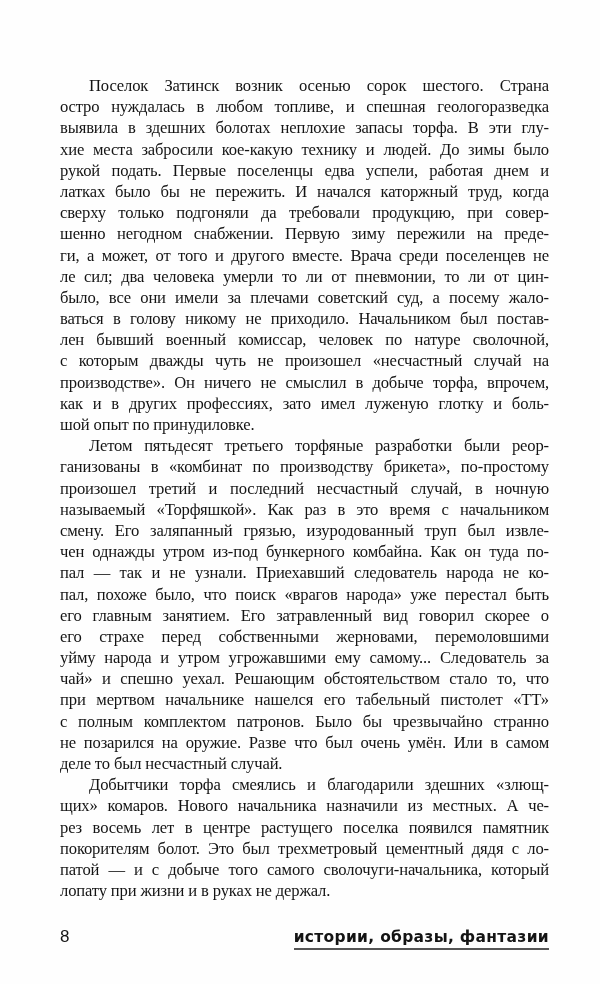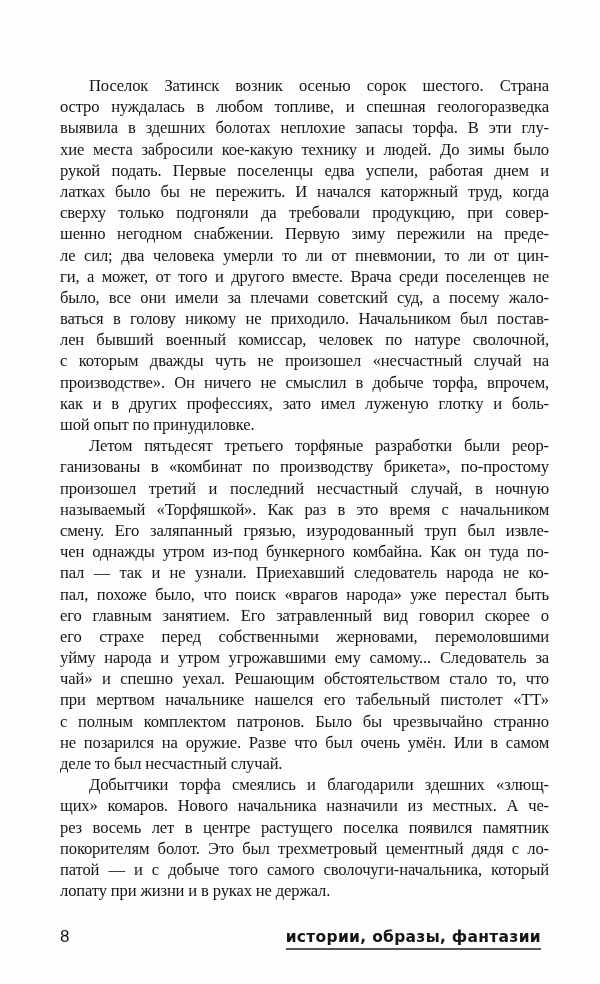--- a/index.html
+++ b/index.html
@@ -58,21 +58,21 @@
       position: absolute;
       left: 0;
       top: 0;
       font-family: "Liberation Sans", "DejaVu Sans", sans-serif;
       font-size: 17px;
       line-height: 22px;
       color: #141414;
     }
     .running-title {
       position: absolute;
-      right: 8px;
+      right: 0;
       top: 0;
       font-family: "DejaVu Sans", "Liberation Sans", sans-serif;
       font-weight: bold;
       font-size: 15.5px;
       line-height: 22px;
       letter-spacing: 0.3px;
       color: #141414;
       border-bottom: 2px solid #555555;
       padding-bottom: 0px;
     }
@@ -85,22 +85,22 @@
 
     <div class="paragraph">
       <span class="line indent">Поселок Затинск возник осенью сорок шестого. Страна</span>
       <span class="line">остро нуждалась в любом топливе, и спешная геологоразведка</span>
       <span class="line">выявила в здешних болотах неплохие запасы торфа. В эти глу-</span>
       <span class="line">хие места забросили кое-какую технику и людей. До зимы было</span>
       <span class="line">рукой подать. Первые поселенцы едва успели, работая днем и</span>
       <span class="line">латках было бы не пережить. И начался каторжный труд, когда</span>
       <span class="line">сверху только подгоняли да требовали продукцию, при совер-</span>
       <span class="line">шенно негодном снабжении. Первую зиму пережили на преде-</span>
+      <span class="line">ги, а может, от того и другого вместе. Врача среди поселенцев не</span>
       <span class="line">ле сил; два человека умерли то ли от пневмонии, то ли от цин-</span>
-      <span class="line">ги, а может, от того и другого вместе. Врача среди поселенцев не</span>
       <span class="line">было, все они имели за плечами советский суд, а посему жало-</span>
       <span class="line">ваться в голову никому не приходило. Начальником был постав-</span>
       <span class="line">лен бывший военный комиссар, человек по натуре сволочной,</span>
       <span class="line">с которым дважды чуть не произошел «несчастный случай на</span>
       <span class="line">производстве». Он ничего не смыслил в добыче торфа, впрочем,</span>
       <span class="line">как и в других профессиях, зато имел луженую глотку и боль-</span>
       <span class="line last">шой опыт по принудиловке.</span>
     </div>
 
     <div class="paragraph">

